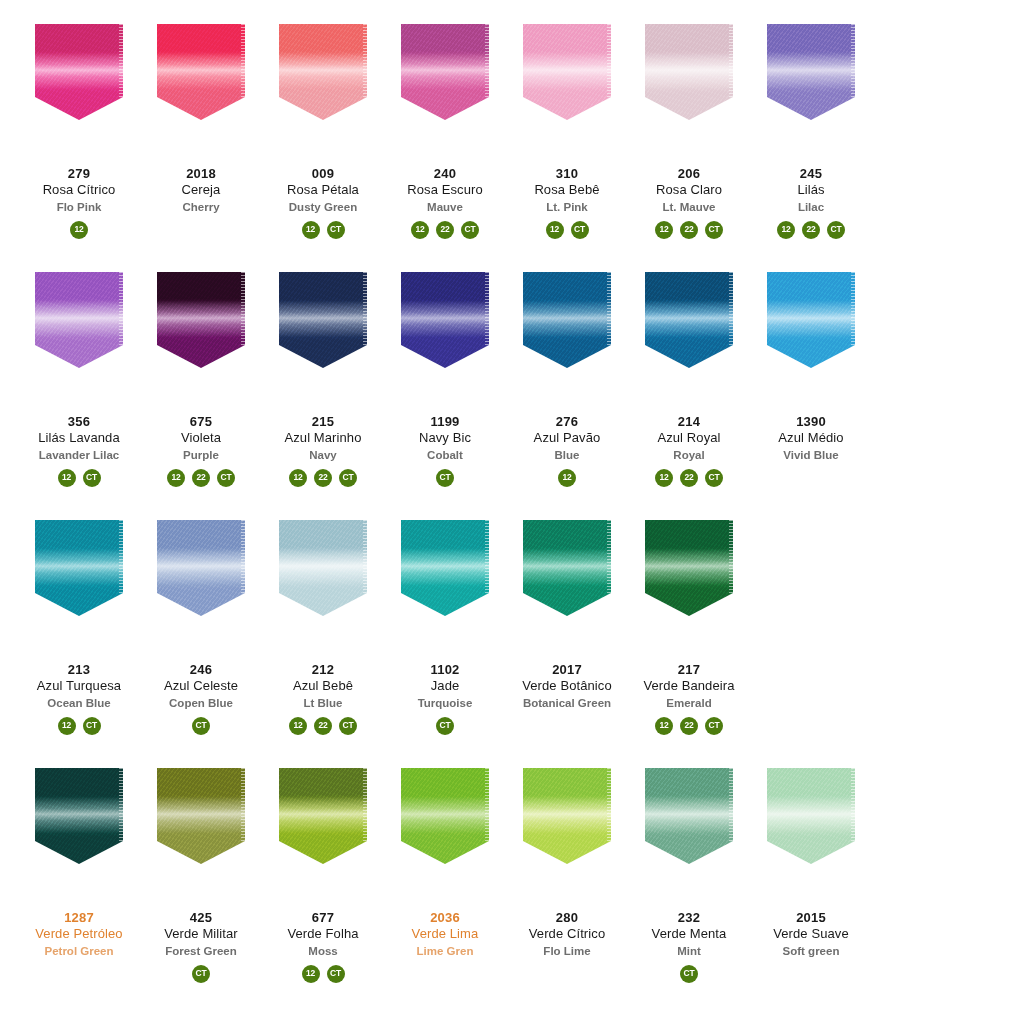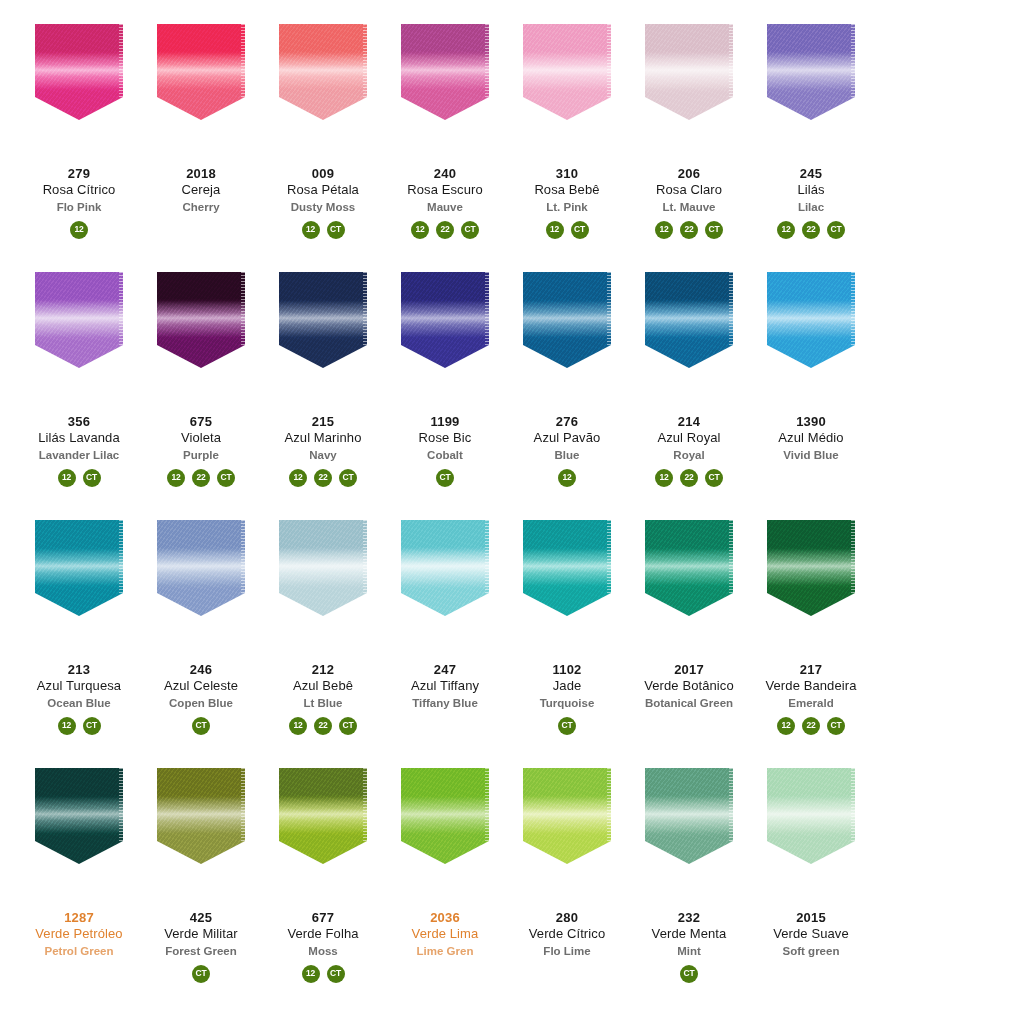--- a/index.html
+++ b/index.html
@@ -229,21 +229,21 @@
             <div class="swatch">
               <div class="base" style="background: linear-gradient(rgb(240, 106, 106) 0%, rgb(240, 106, 106) 28%, rgb(247, 154, 160) 48%, rgb(240, 161, 168) 72%, rgb(240, 161, 168) 100%);"></div>
               <div class="sheen"></div>
               <div class="weave"></div>
               <div class="selvage"></div>
             </div>
           </div>
           <div class="labels">
             <div class="code">009</div>
             <div class="name-pt">Rosa Pétala</div>
-            <div class="name-en">Dusty Moss</div>
+            <div class="name-en">Dusty Green</div>
           </div>
           <div class="badges">
             <div class="badge">12</div>
             <div class="badge">CT</div>
           </div>
         </div>
         <div class="cell">
           <div class="swatch-wrap">
             <div class="swatch">
               <div class="base" style="background: linear-gradient(rgb(176, 70, 142) 0%, rgb(176, 70, 142) 28%, rgb(225, 95, 166) 48%, rgb(217, 95, 160) 72%, rgb(217, 95, 160) 100%);"></div>
@@ -387,21 +387,21 @@
           <div class="swatch-wrap">
             <div class="swatch">
               <div class="base" style="background: linear-gradient(rgb(44, 42, 124) 0%, rgb(44, 42, 124) 28%, rgb(63, 59, 156) 48%, rgb(57, 51, 148) 72%, rgb(57, 51, 148) 100%);"></div>
               <div class="sheen"></div>
               <div class="weave"></div>
               <div class="selvage"></div>
             </div>
           </div>
           <div class="labels">
             <div class="code">1199</div>
-            <div class="name-pt">Rose Bic</div>
+            <div class="name-pt">Navy Bic</div>
             <div class="name-en">Cobalt</div>
           </div>
           <div class="badges">
             <div class="badge">CT</div>
           </div>
         </div>
         <div class="cell">
           <div class="swatch-wrap">
             <div class="swatch">
               <div class="base" style="background: linear-gradient(rgb(13, 94, 142) 0%, rgb(13, 94, 142) 28%, rgb(26, 118, 170) 48%, rgb(14, 95, 144) 72%, rgb(14, 95, 144) 100%);"></div>
@@ -510,36 +510,20 @@
           </div>
           <div class="badges">
             <div class="badge">12</div>
             <div class="badge">22</div>
             <div class="badge">CT</div>
           </div>
         </div>
         <div class="cell">
           <div class="swatch-wrap">
             <div class="swatch">
-              <div class="base" style="background: linear-gradient(rgb(99, 199, 207) 0%, rgb(99, 199, 207) 28%, rgb(195, 232, 236) 48%, rgb(134, 212, 218) 72%, rgb(134, 212, 218) 100%);"></div>
-              <div class="sheen"></div>
-              <div class="weave"></div>
-              <div class="selvage"></div>
-            </div>
-          </div>
-          <div class="labels">
-            <div class="code">247</div>
-            <div class="name-pt">Azul Tiffany</div>
-            <div class="name-en">Tiffany Blue</div>
-          </div>
-          <div class="badges"></div>
-        </div>
-        <div class="cell">
-          <div class="swatch-wrap">
-            <div class="swatch">
               <div class="base" style="background: linear-gradient(rgb(15, 154, 155) 0%, rgb(15, 154, 155) 28%, rgb(46, 189, 180) 48%, rgb(19, 168, 163) 72%, rgb(19, 168, 163) 100%);"></div>
               <div class="sheen"></div>
               <div class="weave"></div>
               <div class="selvage"></div>
             </div>
           </div>
           <div class="labels">
             <div class="code">1102</div>
             <div class="name-pt">Jade</div>
             <div class="name-en">Turquoise</div>

